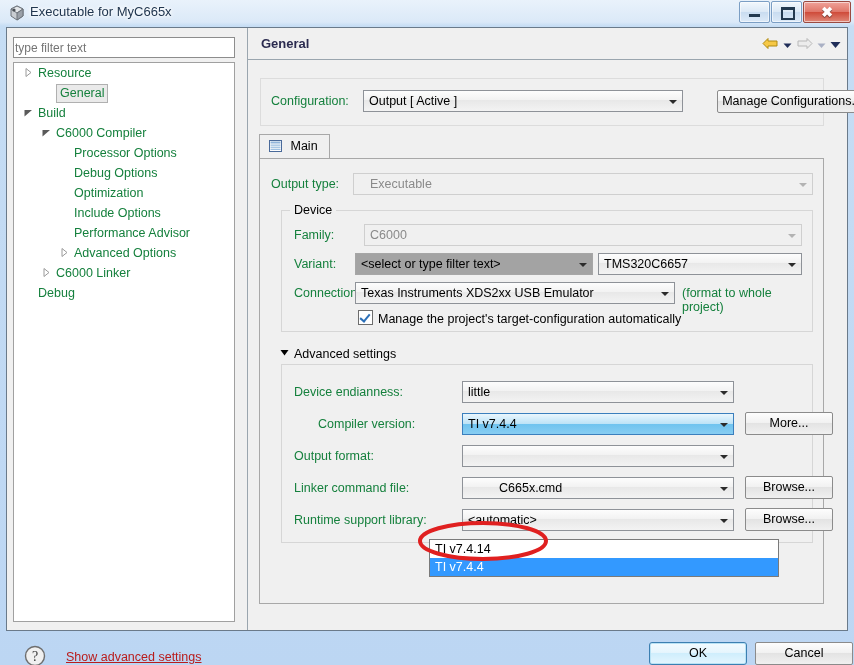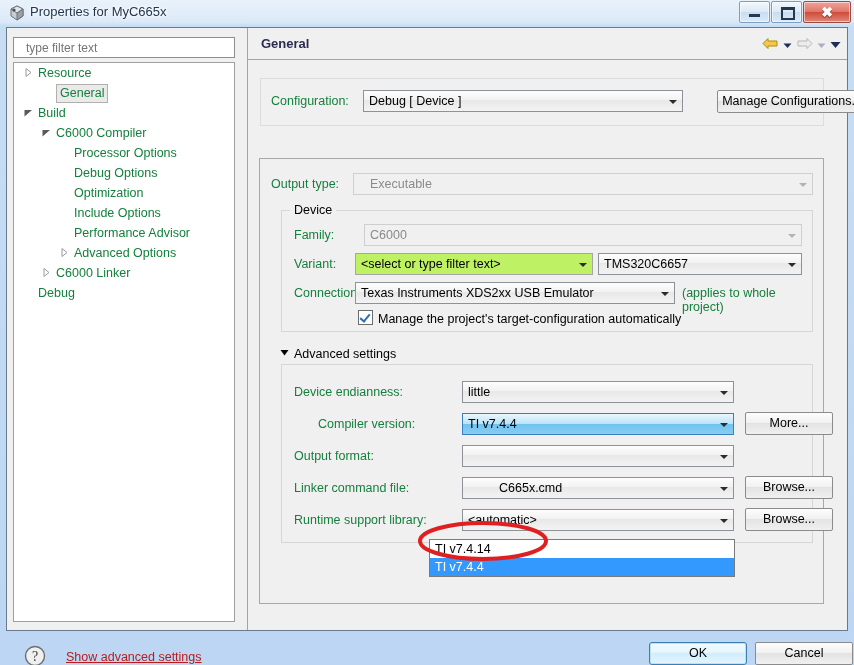--- a/index.html
+++ b/index.html
@@ -58,21 +58,21 @@
 
   
   .leftpane{
     position:absolute;left:0;top:0;width:235px;height:100%;
     background:#f0f0f0;box-sizing:border-box;
   }
   .filterbox{
     position:absolute;left:6px;top:9px;width:222px;height:21px;
     border:1px solid #8d8d8d;background:#fff;box-sizing:border-box;
     font-family:"Liberation Sans",sans-serif;font-size:12px;
-    padding:2px 12px;color:#808080;outline:none;
+    padding:2px 1px;color:#808080;outline:none;
   }
   .tree{
     position:absolute;left:6px;top:34px;width:222px;height:560px;
     background:#fff;border:1px solid #a0a0a0;box-sizing:border-box;
     overflow:hidden;
   }
   .tnode{
     position:relative;height:20px;line-height:20px;font-size:12.5px;
     white-space:nowrap;color:#000;cursor:default;
   }
@@ -121,21 +121,21 @@
   }
   .lbl{font-size:12.5px;color:#15803d;}
 
   .combo{
     position:absolute;box-sizing:border-box;height:22px;
     border:1px solid #8e9298;
     background:linear-gradient(to bottom,#fdfdfd,#f2f2f2 45%,#e8e8e8 47%,#f3f3f3);
     font-size:12.5px;line-height:20px;padding-left:5px;color:#000;
     cursor:default;overflow:hidden;white-space:nowrap;
   }
-  .combo.white{background:#bef264;border:1px solid #a6a6a6;}
+  .combo.white{background:#a3a3a3;border:1px solid #a6a6a6;}
   .combo.disabled{
     background:#f0f0f0;border:1px solid #cfcfcf;color:#8a8a8a;
   }
   .combo .cbar{
     position:absolute;right:0;top:0;bottom:0;width:17px;
   }
   .combo .cbar:after{
     content:"";position:absolute;left:4px;top:9px;
     border-left:4px solid transparent;border-right:4px solid transparent;
     border-top:4px solid #2b2b2b;
@@ -238,21 +238,21 @@
 
   <div class="titlebar">
     <div class="title-icon">
       <svg width="18" height="18" viewBox="0 0 18 18">
         <polygon points="9,2 15,5 15,12 9,16 3,12 3,5" fill="#c9cdd2" stroke="#6d737a" stroke-width="1"></polygon>
         <polygon points="9,2 15,5 9,9 3,5" fill="#e3e6e9" stroke="#6d737a" stroke-width="1"></polygon>
         <polygon points="9,9 15,5 15,12 9,16" fill="#9aa0a8" stroke="#6d737a" stroke-width="1"></polygon>
         <circle cx="6" cy="6" r="1.6" fill="#4a4f55"></circle>
       </svg>
     </div>
-    <div class="title-text">Properties for MyC665x</div>
+    <div class="title-text">Executable for MyC665x</div>
     <div class="winbtns">
       <div class="wbtn">
         <span class="min-glyph"></span>
       </div>
       <div class="wbtn">
         <span class="max-glyph"></span>
       </div>
       <div class="wbtn close">
         <span class="close-glyph">✖</span>
       </div>
@@ -363,26 +363,40 @@
         </div>
       </div>
 
       <div class="rscroll"></div>
 
       <div class="content">
 
         <div class="cfgbox">
           <span class="lbl" style="position:absolute;left:10px;top:15px;">Configuration:</span>
           <div class="combo" style="left:102px;top:11px;width:320px;">
-            <span>Debug  [ Device ]</span>
+            <span>Output  [ Active ]</span>
             <span class="cbar"></span>
           </div>
           <div class="btn" style="left:456px;top:11px;width:150px;">Manage Configurations...</div>
         </div>
 
+        <div class="tabstrip">
+          <div class="tab">
+            <span class="ticon">
+              <svg width="13" height="12" viewBox="0 0 13 12">
+                <rect x="0.5" y="0.5" width="12" height="11" fill="#fdfdfd" stroke="#4a6a9a"></rect>
+                <rect x="1.5" y="1.5" width="10" height="2" fill="#8fb3da"></rect>
+                <rect x="1.5" y="4.5" width="10" height="1.3" fill="#9fc0e2"></rect>
+                <rect x="1.5" y="6.6" width="10" height="1.3" fill="#9fc0e2"></rect>
+                <rect x="1.5" y="8.7" width="10" height="1.3" fill="#9fc0e2"></rect>
+              </svg>
+            </span>
+            <span>Main</span>
+          </div>
+        </div>
 
         <div class="tabpanel">
 
           <span class="lbl" style="position:absolute;left:11px;top:18px;">Output type:</span>
           <div class="combo disabled" style="left:93px;top:14px;right:10px;padding-left:16px;">
             <span>Executable</span>
             <span class="cbar"></span>
           </div>
 
           <div class="group" style="left:21px;top:51px;right:10px;height:122px;">
@@ -402,21 +416,21 @@
             <div class="combo" style="left:316px;top:42px;right:10px;">
               <span>TMS320C6657</span>
               <span class="cbar"></span>
             </div>
 
             <span class="lbl" style="position:absolute;left:12px;top:75px;">Connection:</span>
             <div class="combo" style="left:73px;top:71px;width:320px;">
               <span>Texas Instruments XDS2xx USB Emulator</span>
               <span class="cbar"></span>
             </div>
-            <span class="lbl" style="position:absolute;left:400px;top:75px;">(applies to whole project)</span>
+            <span class="lbl" style="position:absolute;left:400px;top:75px;">(format to whole project)</span>
 
             <div class="chkrow" style="left:76px;top:99px;">
               <span class="chkbox"></span><span>Manage the project's target-configuration automatically</span>
             </div>
           </div>
 
           <div class="adv-toggle" style="left:20px;top:187px;">
             <span class="tw">
               <svg width="9" height="9" viewBox="0 0 9 9">
                   <polygon points="0.5,2 8.5,2 4.5,7.5" fill="#000"></polygon>
@@ -437,21 +451,21 @@
                 <div class="combo" style="left: 180px; top: 112px; width: 272px; padding-left: 36px;"><span>C665x.cmd</span><span class="cbar"></span></div>
                 <div class="btn" style="left: 463px; top: 111px; width: 88px;">Browse...</div>
                 <span class="lbl" style="position: absolute; left: 12px; top: 148px;">Runtime support library:</span>
                 <div class="combo" style="left: 180px; top: 144px; width: 272px;"><span>&lt;automatic&gt;</span><span class="cbar"></span></div>
                 <div class="btn" style="left: 463px; top: 143px; width: 88px;">Browse...</div>
               </div>
           </div>
 
         </div>
 
-        <div class="popup" id="cv-popup" style="left:181px;top:478px;width:306px;">
+        <div class="popup" id="cv-popup" style="left:181px;top:478px;width:350px;">
             <div class="opt">TI v7.4.14</div>
             <div class="opt hl">TI v7.4.4</div>
           </div>
 
         <div class="annot" style="left:167px;top:457px;width:136px;height:46px;">
           <svg width="136" height="46" viewBox="0 0 136 46">
             <ellipse cx="68" cy="23" rx="63" ry="18" fill="none" stroke="#e02020" stroke-width="4"></ellipse>
           </svg>
         </div>
 

